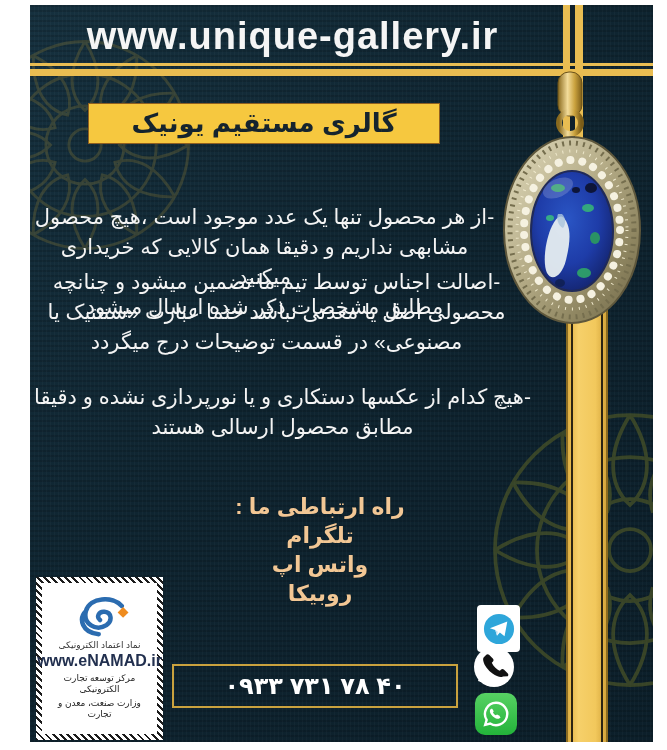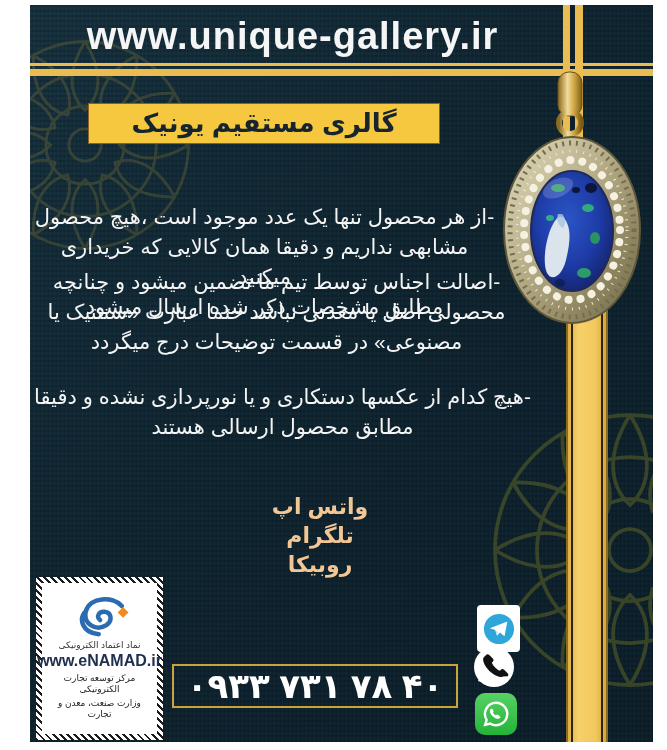--- a/index.html
+++ b/index.html
@@ -48,21 +48,21 @@
   .p3{top:377px;left:0px;width:505px;}
   .contact{
     position:absolute;top:487px;left:90px;width:400px;text-align:center;direction:rtl;
     color:#f2c795;font-weight:bold;font-size:22px;line-height:29px;
   }
   .contact div{text-shadow:0 0 1px rgba(0,0,0,.4);}
   .phone-box{
     position:absolute;left:142px;top:659px;width:286px;height:44px;box-sizing:border-box;
     border:2px solid #caa23e;display:flex;align-items:center;justify-content:center;
   }
-  .phone-number{color:#ffffff;font-size:34px;font-weight:bold;letter-spacing:2px;direction:ltr;text-align:center;}
+  .phone-number{color:#ffffff;font-size:24px;font-weight:bold;letter-spacing:2px;direction:ltr;text-align:center;}
   .enamad{
     position:absolute;left:6px;top:572px;width:127px;height:163px;box-sizing:border-box;
     background:#ffffff;border:6px solid #222;
     border-image:repeating-linear-gradient(45deg,#1c1c1c 0 2px,#ffffff 2px 5px) 6;
     display:flex;flex-direction:column;align-items:center;justify-content:center;
     text-align:center;direction:rtl;padding:14px;
   }
   .enamad-title{font-size:9px;color:#333;margin-top:2px;}
   .enamad-url{font-size:16px;font-weight:bold;color:#22304f;margin-top:2px;direction:ltr;}
   .enamad-small{font-size:9px;color:#222;margin-top:3px;line-height:11px;text-align:center;}
@@ -176,22 +176,23 @@
       <ellipse cx="68" cy="215" rx="5" ry="4" fill="#102055"></ellipse>
     </g>
 
     <path d="M72 150 C80 160 78 175 74 192 C70 208 60 214 55 205 C50 194 54 170 60 158 C64 150 68 146 72 150 Z" fill="#e6edf0" opacity=".95"></path>
     <path d="M70 146 C74 150 74 156 71 160 C66 158 64 150 66 146 Z" fill="#aac4dc" opacity=".8"></path>
 
     <ellipse cx="66" cy="120" rx="16" ry="9" fill="#ffffff" opacity=".18" transform="rotate(-25 66 120)"></ellipse>
   </svg>
 
   <div class="contact">
+    <div>راه ارتباطی ما :</div>
+    <div>تلگرام</div>
     <div>واتس اپ</div>
-    <div>تلگرام</div>
     <div>روبیکا</div>
   </div>
 
   <div class="phone-box">
     <span class="phone-number" dir="ltr">۰۹۳۳ ۷۳۱ ۷۸ ۴۰</span>
   </div>
 
   <div class="enamad">
     <svg width="92" height="58" viewBox="0 0 100 64">
       <path d="M84 14 C70 -2 34 0 28 22 C23 42 44 54 60 44 C70 37 68 24 57 23 C48 22 44 31 50 36

